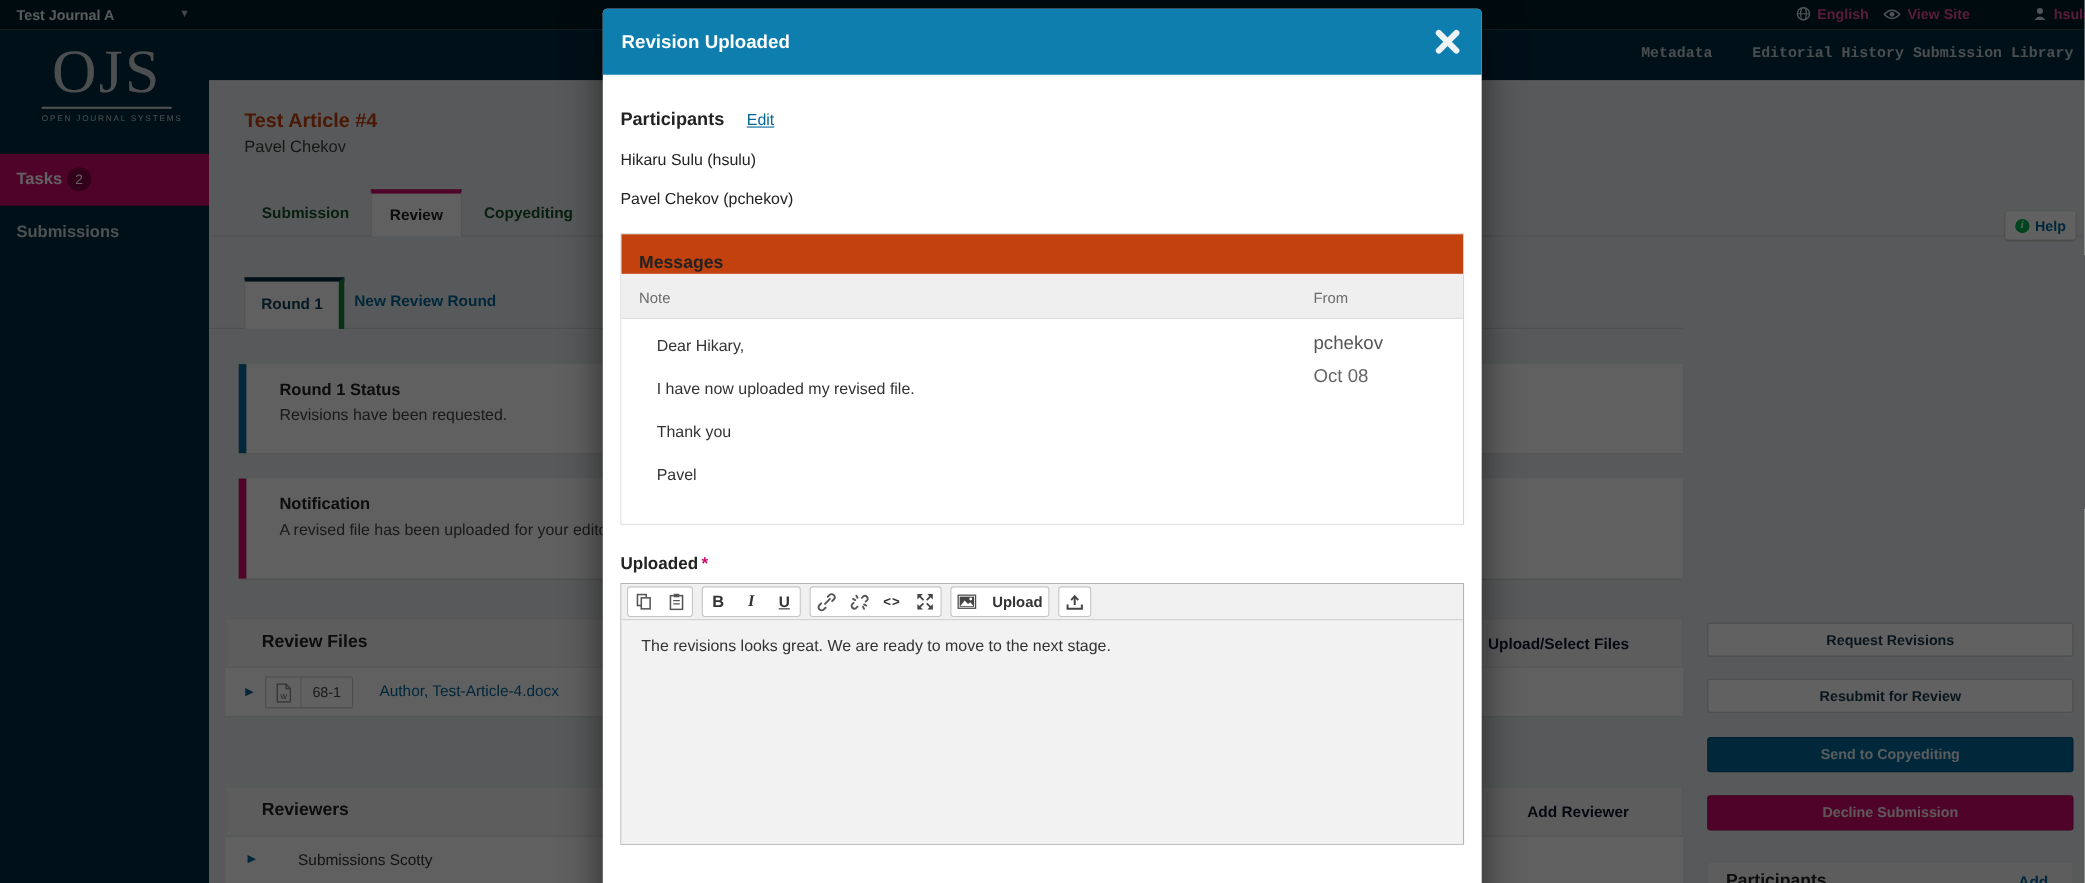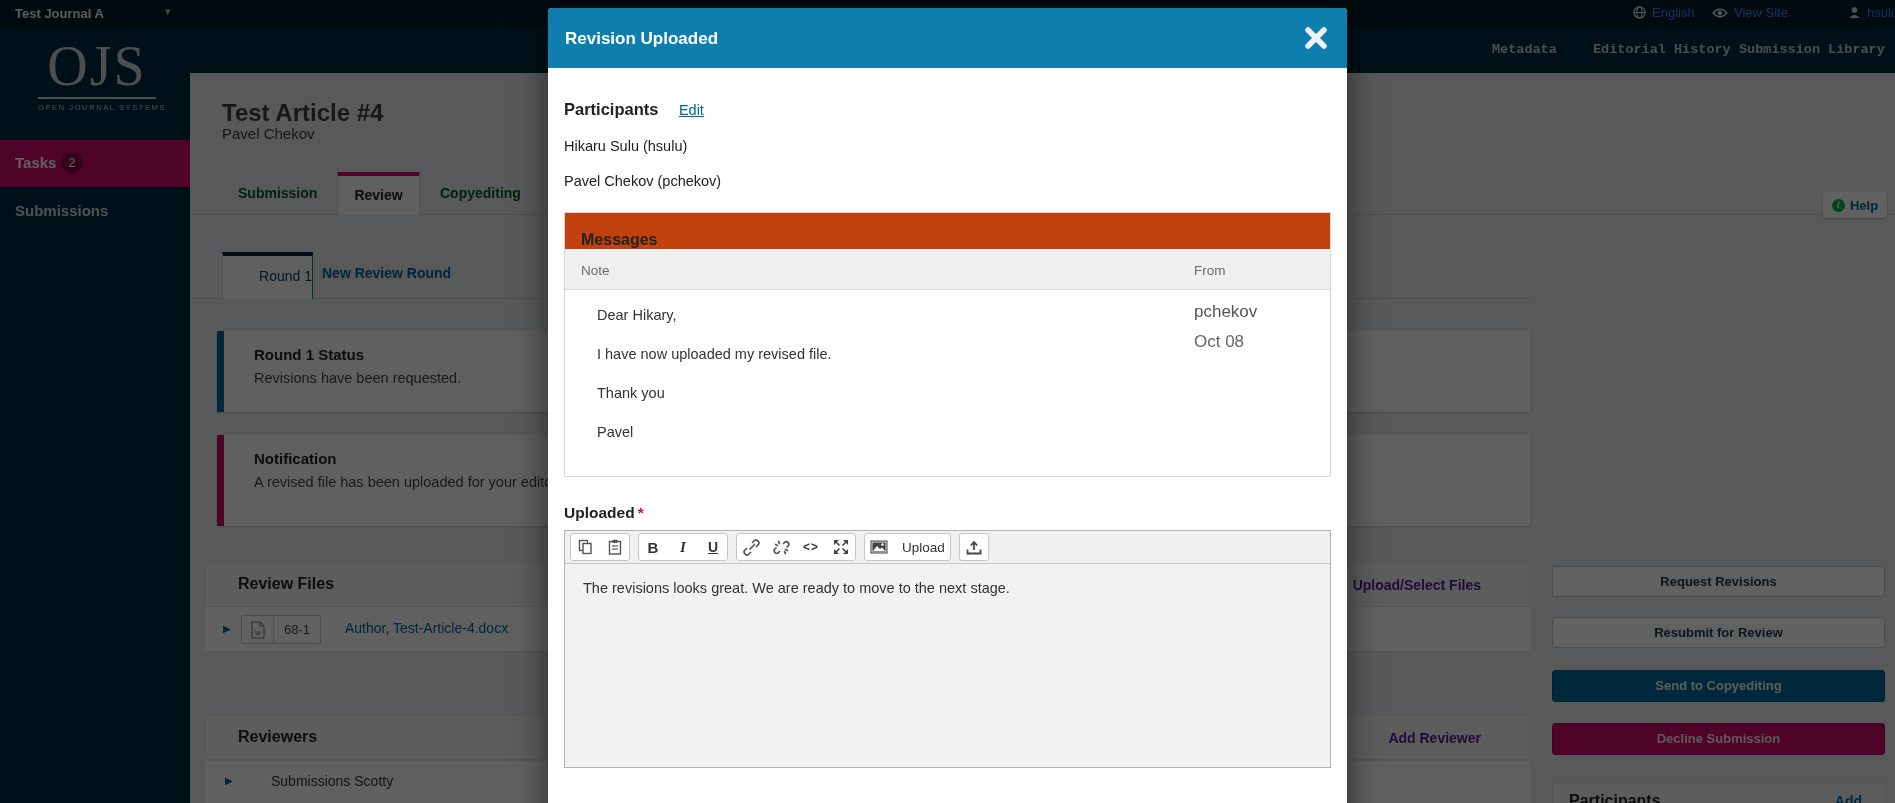--- a/index.html
+++ b/index.html
@@ -4,21 +4,21 @@
 <style>
   * { margin:0; padding:0; box-sizing:border-box; }
   html,body { width:1895px; height:803px; }
   body { font-family:"Liberation Sans", sans-serif; background:#111; }
   #app { position:relative; width:1895px; height:803px; overflow:hidden; background:#e8ebec; }
 
   
   .topbar { position:absolute; left:0; top:0; width:1895px; height:27px; background:#011e29; z-index:1; }
   .topbar .journal { position:absolute; left:15px; top:6px; font-size:13px; font-weight:bold; color:#e8edf0; }
   .topbar .caret { position:absolute; left:165px; top:5px; font-size:11px; color:#b7c2c8; }
-  .tb-item { position:absolute; top:5px; display:flex; align-items:center; gap:6px; font-size:13px; font-weight:normal; color:#3b82f6; }
+  .tb-item { position:absolute; top:5px; display:flex; align-items:center; gap:6px; font-size:13px; font-weight:bold; color:#ec4899; }
   .tb-item svg { display:block; }
   .tb-english { left:1633px; } .tb-viewsite { left:1712px; } .tb-user { left:1848px; }
 
   
   .sidebar { position:absolute; left:0; top:27px; width:190px; height:776px; background:#002c40; z-index:1; }
   .logo { position:absolute; left:38px; top:10px; width:118px; text-align:center; color:#c9cdd0; }
   .logo .big { font-family:"Liberation Serif", serif; font-size:56px; line-height:58px; letter-spacing:2px; }
   .logo .rule { border-top:2px solid #c9cdd0; margin-top:2px; }
   .logo .cap { font-size:7.5px; letter-spacing:1.6px; margin-top:4px; white-space:nowrap; }
   .tasks-strip { position:absolute; left:0; top:113px; width:190px; height:47px; background:#d00a6c; }
@@ -27,45 +27,45 @@
       background:rgba(0,0,0,.35); color:#fff; font-size:12.5px; line-height:22px; text-align:center; }
   .side-link { position:absolute; left:15px; top:175px; font-size:15px; font-weight:bold; color:rgba(255,255,255,.8); }
 
   
   .subnav { position:absolute; left:190px; top:27px; width:1705px; height:46px; background:#002c40; z-index:1;font-family:Liberation Mono, monospace; }
   .subnav a { position:absolute; top:15px; font-size:13.5px; font-weight:bold; color:rgba(255,255,255,.75); text-decoration:none; }
   .sn-meta { left:1302px; } .sn-hist { left:1403px; } .sn-lib { left:1549px; }
 
   
   .content { position:absolute; left:190px; top:73px; width:1705px; height:730px; background:#e8ebec; z-index:1; }
-  .page-title { position:absolute; left:32px; top:26px; font-size:24px; font-weight:bold; color:#404040; }
+  .page-title { position:absolute; left:32px; top:26px; font-size:18px; font-weight:bold; color:#c2410c; }
   .page-author { position:absolute; left:32px; top:52px; font-size:15px; color:#3c3c3c; }
 
   .tabline { position:absolute; left:0; top:141px; width:1705px; height:1px; background:#ccd1d4; }
   .tab-link { position:absolute; top:112px; font-size:14px; font-weight:bold; color:#14532d; }
   .tab-sub { left:48px; } .tab-copy { left:250px; }
   .tab-active { position:absolute; left:147px; top:99px; width:83px; height:43px; background:#fbfbfb;
       border-top:4px solid #d00a6c; border-left:1px solid #d6dadd; border-right:1px solid #d6dadd;
       text-align:center; line-height:38px; font-size:14px; font-weight:bold; color:#222; z-index:2; }
 
   .rtabline { position:absolute; left:0; top:225px; width:1340px; height:1px; background:#ccd1d4; }
   .rtab-active { position:absolute; left:32px; top:179px; width:91px; height:47px; background:#fbfbfb;
-      border-top:4px solid #002c40; border-left:1px solid #d6dadd; border-right:1px solid #15803d;
-      text-align:right; line-height:41px; font-size:14px; font-weight:normal; color:#12415c; z-index:2; }
+      border-top:4px solid #002c40; border-left:1px solid #d6dadd; border-right:5px solid #15803d;
+      text-align:center; line-height:41px; font-size:14px; font-weight:bold; color:#12415c; z-index:2; }
   .rtab-new { position:absolute; left:132px; top:192px; font-size:14px; font-weight:bold; color:#006798; }
 
   .panel { position:absolute; background:#fdfdfd; box-shadow:0 1px 2px rgba(0,0,0,.18); }
   .panel .p-title { font-size:15px; font-weight:bold; color:#222; }
   .panel .p-body { font-size:14.5px; color:#454545; margin-top:7px; white-space:nowrap; overflow:hidden; }
   .panel-status { left:27px; top:258px; width:1313px; height:81px; border-left:7px solid #006798; padding:15px 0 0 30px; }
   .panel-notif  { left:27px; top:362px; width:1313px; height:91px; border-left:7px solid #d00a6c; padding:15px 0 0 30px; }
 
   .grid-head { position:absolute; left:15px; width:1325px; height:45px; background:#f4f5f5; border:1px solid #e0e2e3; }
   .grid-head .g-title { position:absolute; left:32px; top:12px; font-size:16px; font-weight:bold; color:#222; }
-  .grid-head .g-action { position:absolute; right:48px; top:14px; font-size:14px; font-weight:bold; color:#4c1d95;padding-left:17px; }
+  .grid-head .g-action { position:absolute; right:48px; top:14px; font-size:14px; font-weight:bold; color:#0f172a;padding-left:17px; }
   .gh-files { top:489px; } .gh-reviewers { top:642px; }
   .grid-body { position:absolute; left:15px; background:#fcfcfc; border-bottom:1px solid #d9dcdd; }
   .gb-files { top:534px; width:1325px; height:45px; }
   .gb-reviewers { top:688px; width:1325px; height:115px; border-bottom:none; }
   .row-caret { position:absolute; font-size:10px; color:#006798; }
   .file-chip { position:absolute; left:36px; top:8px; height:29px; display:flex; align-items:center;
       border:1px solid #c9c9c9; background:#fff; border-radius:2px; }
   .file-chip .icon-cell { width:32px; height:100%; display:flex; align-items:center; justify-content:center; border-right:1px solid #d9d9d9; }
   .file-chip .id-cell { padding:0 10px; font-size:13px; color:#444; }
   .file-link { position:absolute; left:140px; top:13px; font-size:14px; color:#006798; }
@@ -118,21 +118,21 @@
 
   .editor { margin-top:8px; border:1px solid #b3b3b3; }
   .toolbar { height:33px; background:#f0f0f0; border-bottom:1px solid #c6c6c6; display:flex; align-items:center; padding-left:5px; gap:8px; }
   .tb-group { border:1px solid #c6c6c6; background:#fff; border-radius:3px; height:28px; display:flex; align-items:center; padding:0 5px; gap:12px; }
   .tb-ico { width:18px; height:18px; display:flex; align-items:center; justify-content:center; color:#444; }
   .tb-ico svg { display:block; }
   .tb-b { font-size:15px; font-weight:bold; color:#333; }
   .tb-i { font-size:15px; font-style:italic; font-weight:bold; font-family:"Liberation Serif", serif; color:#333; }
   .tb-u { font-size:14px; font-weight:bold; text-decoration:underline; color:#333; }
   .tb-code { font-size:12px; font-weight:bold; letter-spacing:1px; color:#333; }
-  .tb-upload-label { font-size:13.5px; color:#333; margin-left:2px; }
+  .tb-upload-label { font-size:13.5px; color:#333; margin-left:2px;font-weight:bold; }
   .ed-area { height:203px; background:#f2f2f2; padding:16px 18px; }
   .ed-area p { font-size:14.5px; color:#333; }
 </style>
 </head>
 <body>
 
 <div id="app">
 
   <div class="topbar">
     <span class="journal">Test Journal A</span>

